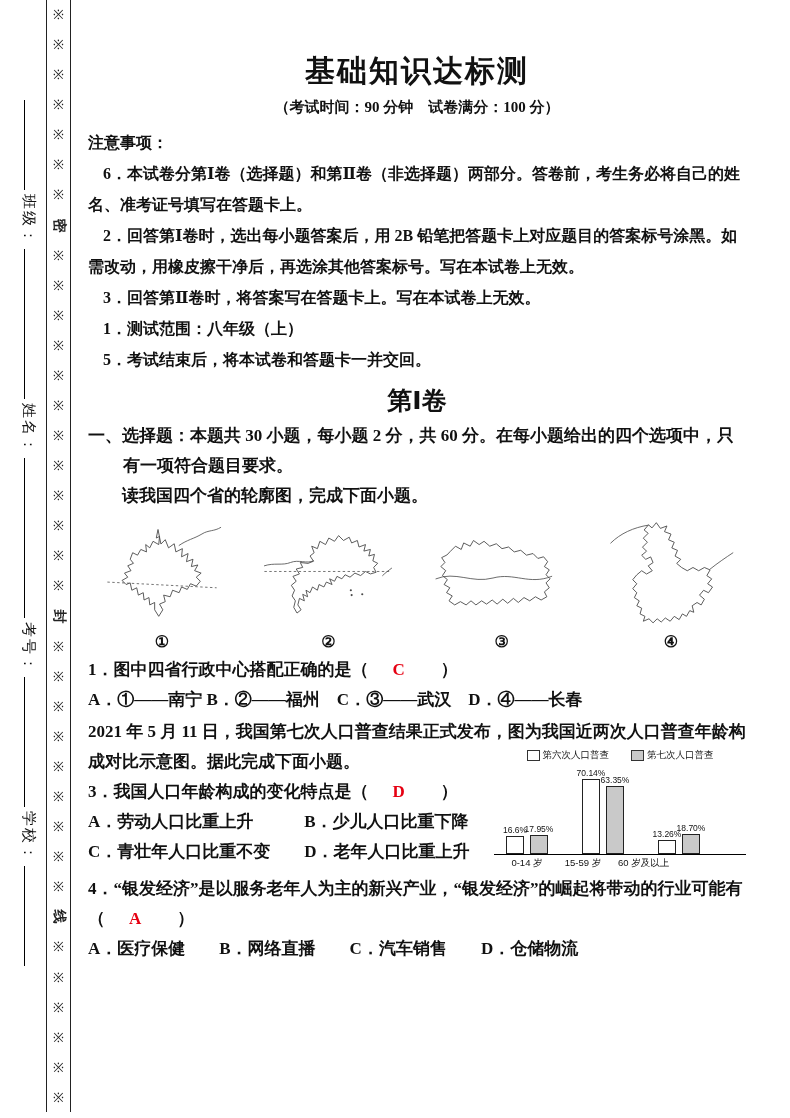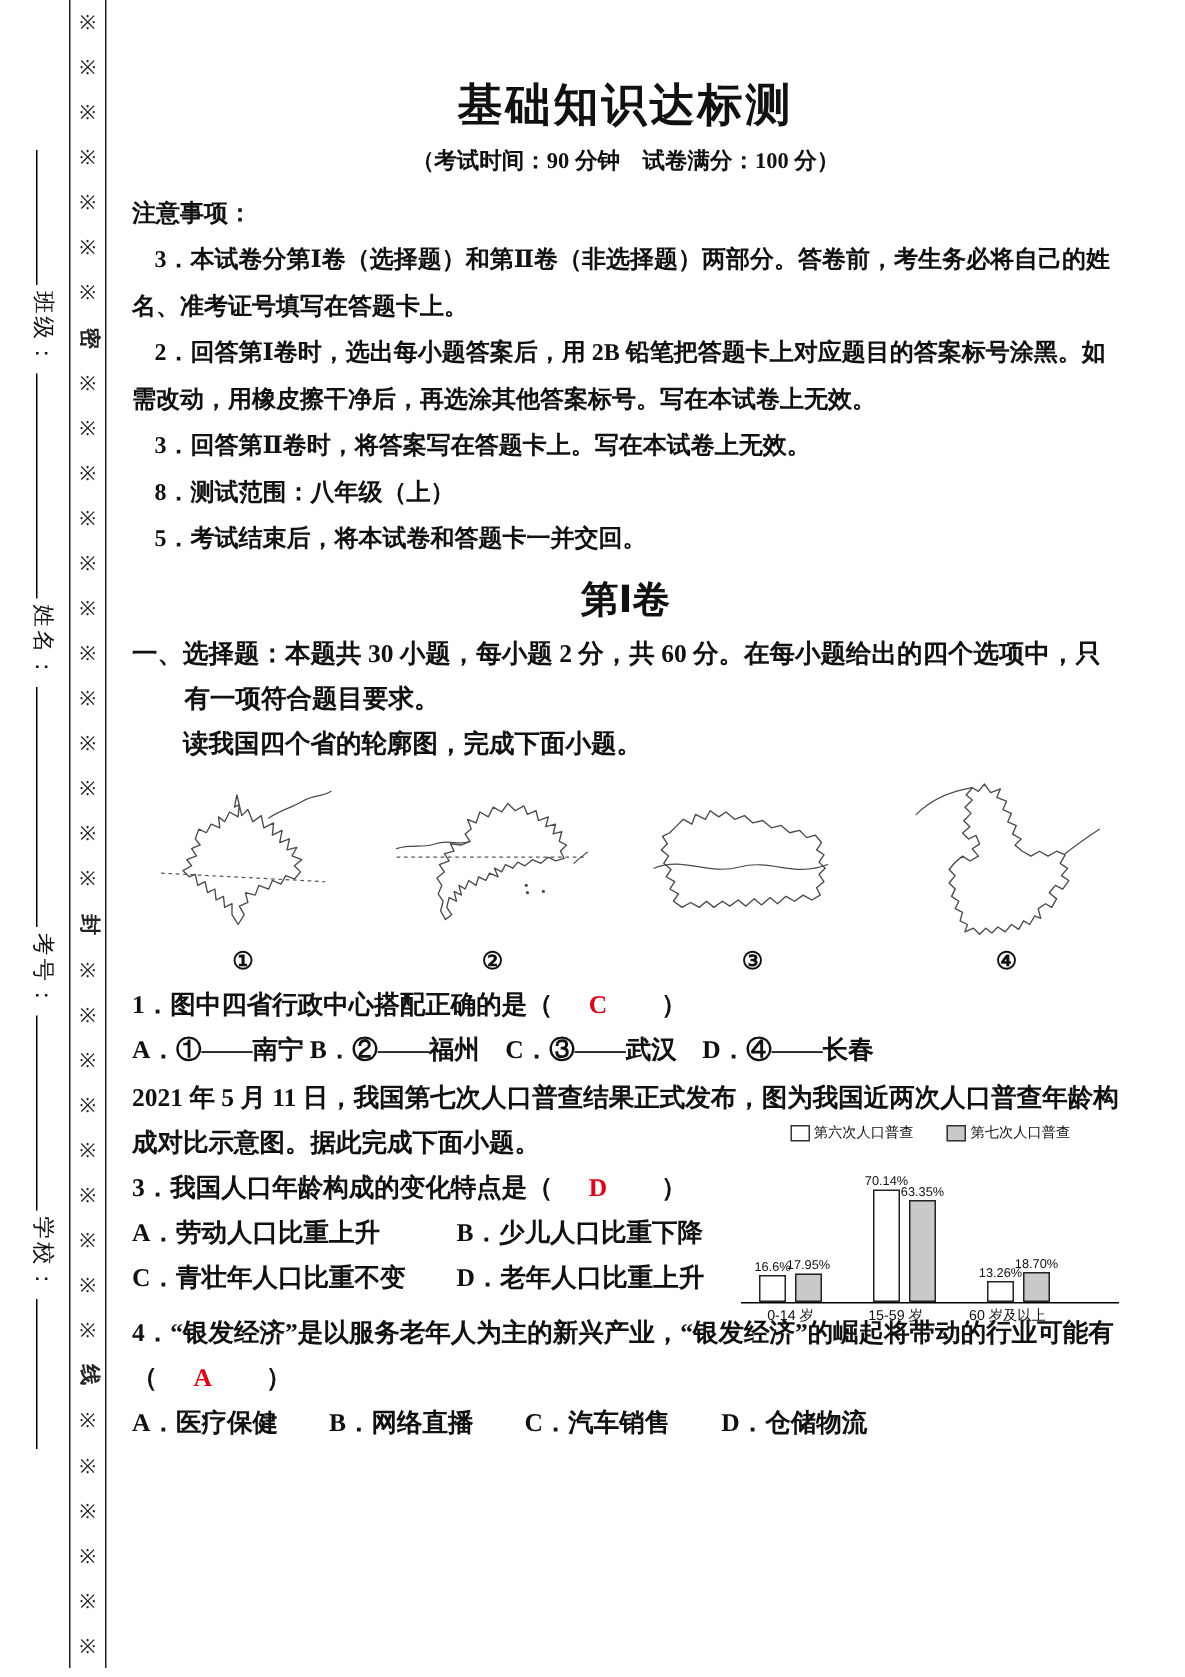--- a/index.html
+++ b/index.html
@@ -40,29 +40,29 @@
   .map-fig{display:flex;flex-direction:column;align-items:center;}
   .map-fig svg{display:block;}
   .map-label{font-size:16px;line-height:22px;font-weight:600;}
   .outline{fill:none;stroke:#4a4a4a;stroke-width:1.1;stroke-linejoin:round;stroke-linecap:round;}
   .riverline{fill:none;stroke:#4a4a4a;stroke-width:1;stroke-linecap:round;}
   .dashline{fill:none;stroke:#555;stroke-width:1;stroke-dasharray:3,3;}
   .isl{fill:#4a4a4a;}
   
   .census-block{position:relative;margin-top:2px;}
   .chart{position:absolute;right:0;top:32px;width:252px;font-family:"Liberation Sans","DejaVu Sans",sans-serif;}
-  .chart-legend{display:flex;justify-content:center;gap:22px;font-size:9.5px;margin-bottom:18px;align-items:center;color:#111;}
+  .chart-legend{display:flex;justify-content:center;gap:22px;font-size:9.5px;margin-bottom:4px;align-items:center;color:#111;}
   .legend-item{display:flex;align-items:center;gap:3px;}
   .swatch{width:11px;height:9px;border:1px solid #333;display:inline-block;}
   .chart-plot{display:flex;align-items:flex-end;gap:34px;padding-left:12px;height:88px;border-bottom:1.2px solid #000;}
   .bar-group{display:flex;align-items:flex-end;gap:6px;margin-top:48px;}
   .bar-wrap{display:flex;flex-direction:column;align-items:center;}
   .bar-label{font-size:8.5px;line-height:10px;white-space:nowrap;margin:0 -10px 1px;color:#111;}
   .bar{width:18px;border:1px solid #222;box-sizing:border-box;}
-  .chart-xlabels{display:flex;gap:28px;padding-left:12px;font-size:9.5px;margin-top:2px;color:#111;}
+  .chart-xlabels{display:flex;gap:14px;padding-left:12px;font-size:9.5px;margin-top:2px;color:#111;}
   .chart-xlabels span{width:42px;text-align:center;white-space:nowrap;}
   .q4{margin-top:7px;}
 </style>
 </head>
 <body>
 
 <div class="rule left"></div>
 <div class="rule right"></div>
 <div class="seal-col">
     <span class="">※</span>
@@ -104,24 +104,24 @@
     <span class="">※</span>
   </div>
 <div class="margin-strip"><span class="blank" style="width: 90px;"></span><span class="field-label">班级：</span><span class="blank" style="width: 150px;"></span><span class="field-label">姓名：</span><span class="blank" style="width: 160px;"></span><span class="field-label">考号：</span><span class="blank" style="width: 130px;"></span><span class="field-label">学校：</span><span class="blank" style="width: 100px;"></span></div>
 
 <div class="content">
 
   <h2 class="subtitle">基础知识达标测</h2>
   <p class="exam-info">（考试时间：90 分钟　试卷满分：100 分）</p>
 
   <p class="notice-heading">注意事项：</p>
-  <p class="notice-item">3．本试卷分第Ⅰ卷（选择题）和第Ⅱ卷（非选择题）两部分。答卷前，考生务必将自己的姓名、准考证号填写在答题卡上。</p>
+  <p class="notice-item">6．本试卷分第Ⅰ卷（选择题）和第Ⅱ卷（非选择题）两部分。答卷前，考生务必将自己的姓名、准考证号填写在答题卡上。</p>
   <p class="notice-item">2．回答第Ⅰ卷时，选出每小题答案后，用 2B 铅笔把答题卡上对应题目的答案标号涂黑。如需改动，用橡皮擦干净后，再选涂其他答案标号。写在本试卷上无效。</p>
   <p class="notice-item">3．回答第Ⅱ卷时，将答案写在答题卡上。写在本试卷上无效。</p>
-  <p class="notice-item">8．测试范围：八年级（上）</p>
+  <p class="notice-item">1．测试范围：八年级（上）</p>
   <p class="notice-item">5．考试结束后，将本试卷和答题卡一并交回。</p>
 
   <h3 class="section-heading">第Ⅰ卷</h3>
   <p class="q-line hang">一、选择题：本题共 30 小题，每小题 2 分，共 60 分。在每小题给出的四个选项中，只有一项符合题目要求。</p>
   <p class="q-line indent">读我国四个省的轮廓图，完成下面小题。</p>
 
   <div class="maps-row">
     <div class="map-fig">
       <svg width="148" height="106" viewBox="0 0 150 130">
         <path class="outline" d="M70,6 68,16 72,14 71,24 64,20 60,28 55,24 56,33 49,30 45,37 39,34 36,42 40,47 33,50 37,56 29,59 33,64 26,68 31,73 36,71 38,80 44,77 46,86 52,83 53,92 59,89 60,98 66,95 66,104 71,112 76,104 72,97 79,94 77,86 85,88 88,80 96,83 99,76 106,79 110,72 117,75 122,69 117,64 123,59 115,56 119,49 111,51 113,42 105,45 107,35 99,39 100,29 92,33 90,23 83,28 79,18 74,23 Z"></path>

